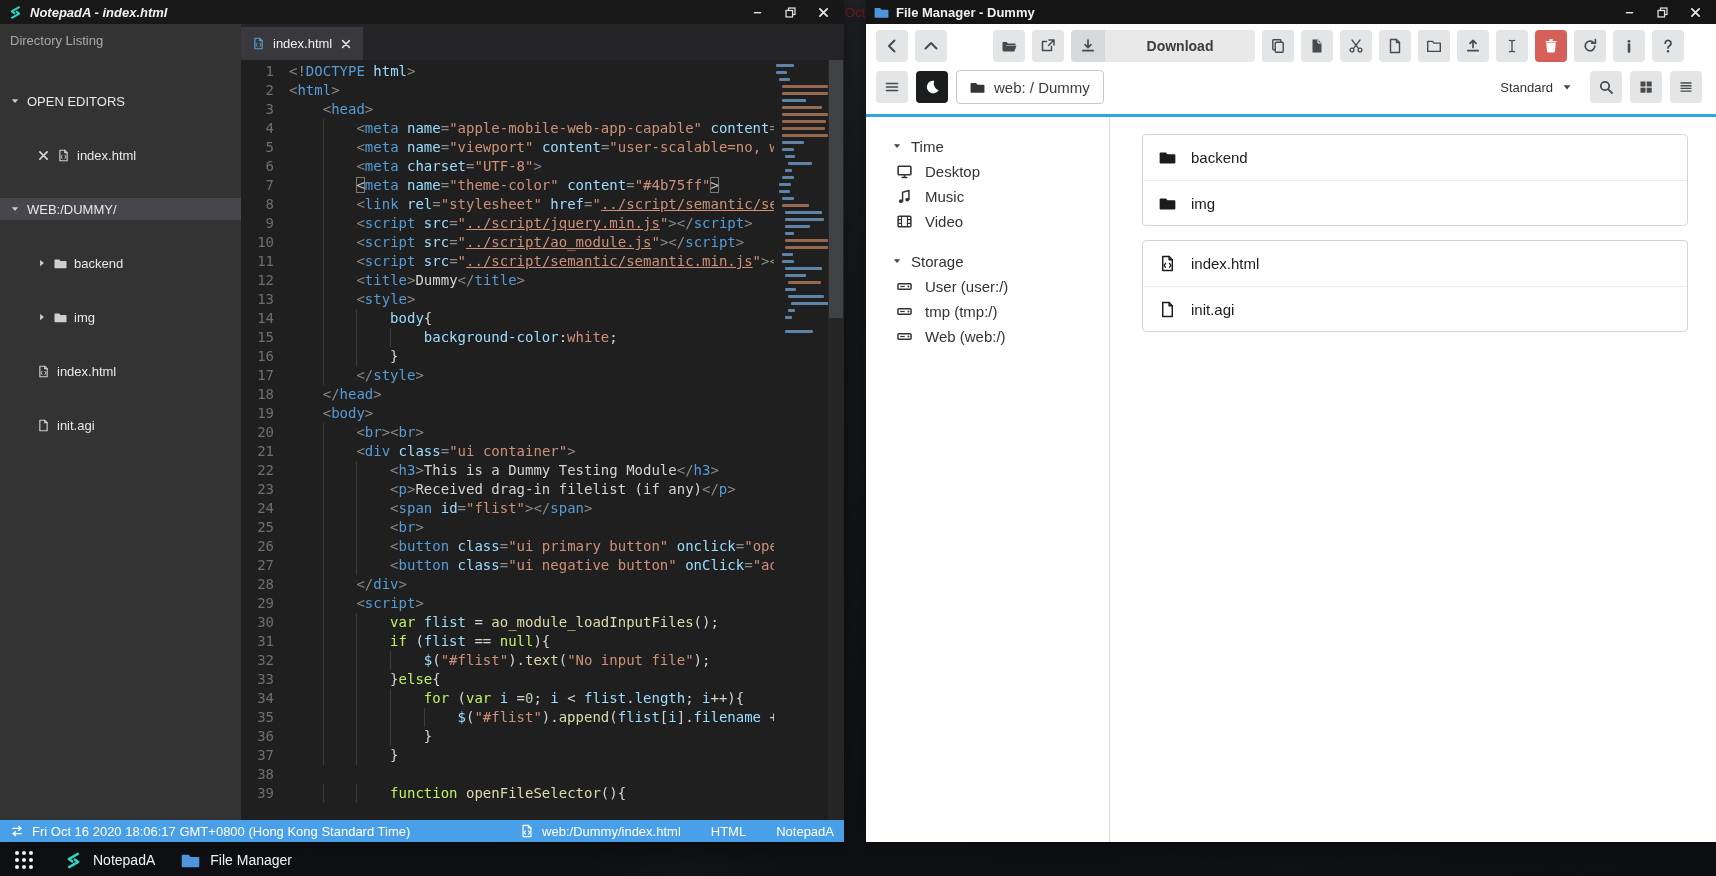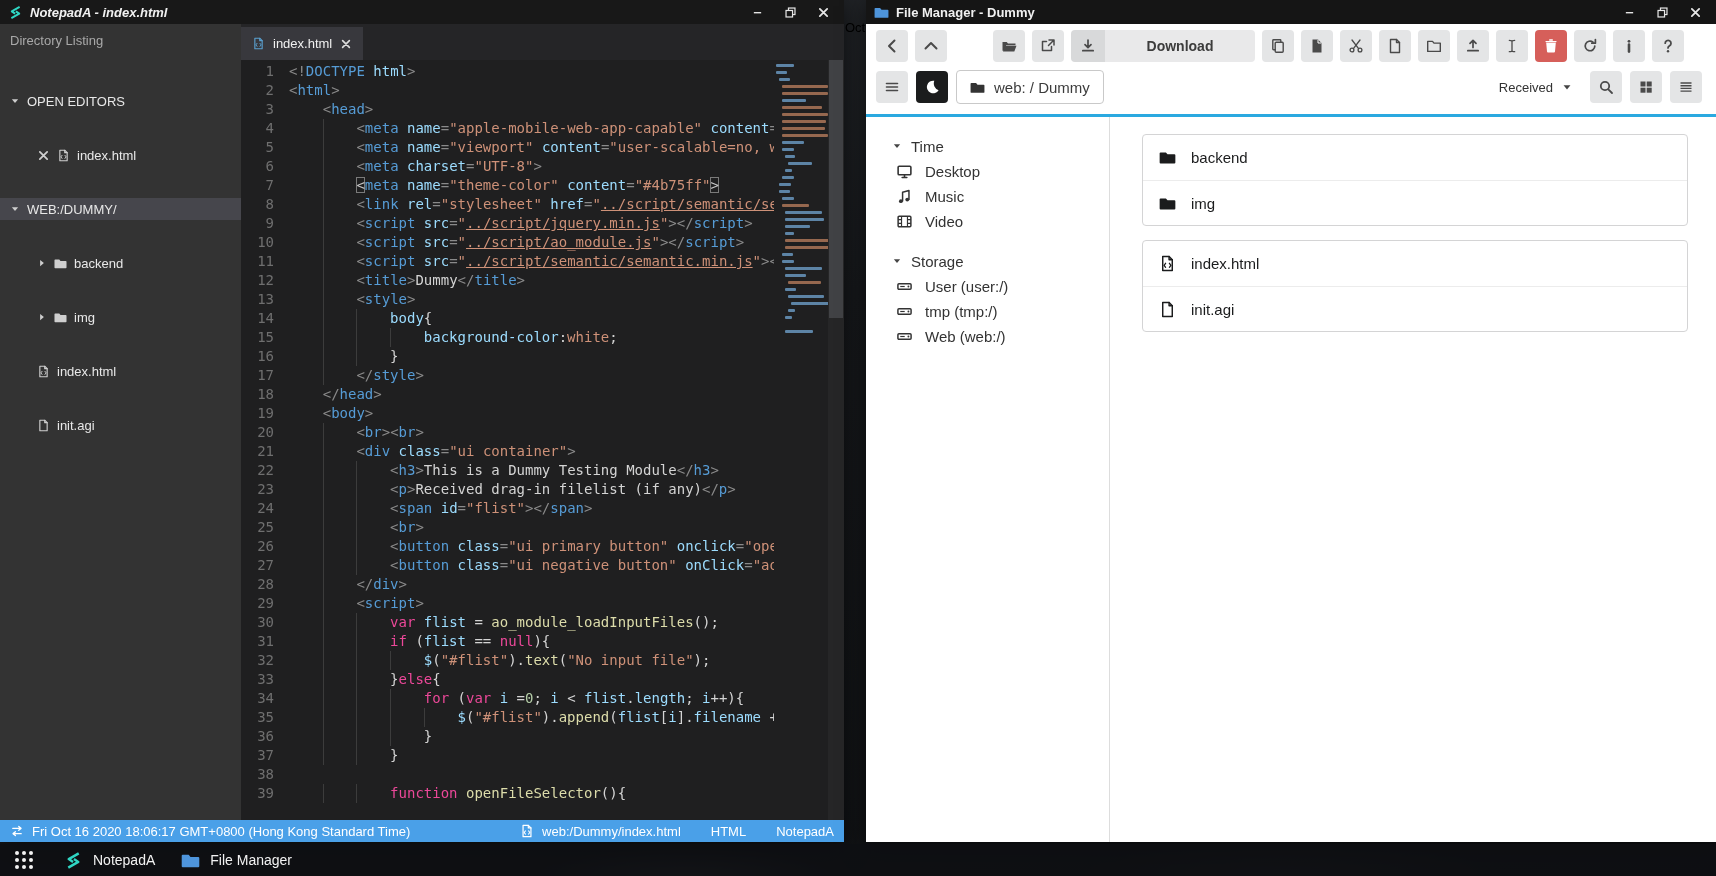--- a/index.html
+++ b/index.html
@@ -6,21 +6,21 @@
   html,body { width:1716px; height:876px; overflow:hidden; font-family:"Liberation Sans", sans-serif; }
   body { position:relative; background:linear-gradient(160deg,#2a2d31 0%,#17191c 40%,#0e1012 100%); }
   body::after{ content:""; position:absolute; left:0; right:0; bottom:0; height:60px;
     background:radial-gradient(220px 40px at 40% 100%, rgba(200,205,210,.18), transparent 70%),
                radial-gradient(300px 50px at 75% 100%, rgba(160,165,170,.12), transparent 70%);
     z-index:0; pointer-events:none;}
   .icon{display:inline-flex; align-items:center; justify-content:center; line-height:0;}
   .icon svg{width:100%;height:100%;}
 
   
-  .desk-frag{position:absolute; left:845px; top:20px; color:#000000; font-size:13px; z-index:1;}
+  .desk-frag{position:absolute; left:845px; top:5px; color:#7f1d1d; font-size:13px; z-index:1;}
 
   
   .win{position:absolute; top:0; height:842px; z-index:2; box-shadow:0 6px 22px rgba(0,0,0,.55); display:flex; flex-direction:column;}
   #win-notepad{left:0; width:844px; background:#1f1f20;}
   #win-fm{left:866px; width:850px; background:#ffffff;}
 
   .titlebar{height:24px; flex:0 0 24px; display:flex; align-items:center; padding:0 8px; gap:7px; color:#f0f0f0; font-size:13px; font-weight:bold;}
   #win-notepad .titlebar{background:#181818;font-style:italic;}
   #win-fm .titlebar{background:#151515;}
   .titlebar .spacer{flex:1;}
@@ -51,21 +51,21 @@
 
   .editor{flex:1; position:relative; background:#1f1f20; overflow:hidden; font-family:"DejaVu Sans Mono", monospace; font-size:14px;}
   .code-lines{position:absolute; inset:2px 70px 0 0; overflow:hidden; white-space:pre;}
   .cl{height:19px; line-height:19px; white-space:pre;}
   .ln{display:inline-block; width:48px; padding-right:15px; text-align:right; color:#6f6f6f;}
   .lc{color:#d4d4d4;}
   .ind{display:inline-block; width:4ch; height:19px; vertical-align:top;}
   .ind + .ind{box-shadow:inset 1px 0 0 #3c3c3c;}
   .tag{color:#569cd6}.attr{color:#9cdcfe}.str{color:#ce9178}
   .stru{color:#ce9178; text-decoration:underline;}
-  .pun{color:#8a8a8a}.txt{color:#d4d4d4}.kw{color:#ec4899}.fn{color:#dcdcaa}.num{color:#b5cea8}.var{color:#9cdcfe}
+  .pun{color:#8a8a8a}.txt{color:#d4d4d4}.kw{color:#bef264}.fn{color:#dcdcaa}.num{color:#b5cea8}.var{color:#9cdcfe}
   .bmk{color:#c8c8c8; box-shadow:inset 0 0 0 1px #7a7a7a;}
 
   .minimap{position:absolute; top:4px; right:18px; width:50px;}
   .mm-bar{height:3px; margin-bottom:4px; border-radius:1px;}
   .vscroll{position:absolute; top:0; right:0; bottom:0; width:16px; background:#262627;}
   .vthumb{position:absolute; top:0; left:1px; right:1px; height:258px; background:#41424​5; background:#414245;}
 
   .np-status{height:22px; flex:0 0 22px; background:#4aa0e8; color:#ffffff; display:flex; align-items:center; font-size:13px; padding:0 10px; gap:8px;}
   .np-status .icon{width:14px;height:14px;color:#fff;}
   .np-status .spacer{flex:1;}
@@ -516,21 +516,21 @@
     <span class="crumb">
       <span class="icon">
           <svg viewBox="0 0 16 16">
             <path d="M1.5 3.2h5L8 5h6.5a.9.9 0 0 1 .9.9v6.9a.9.9 0 0 1-.9.9h-13a.9.9 0 0 1-.9-.9V4.1a.9.9 0 0 1 .9-.9z" fill="currentColor"></path>
           </svg>
         </span>
       <span>web: / Dummy</span>
     </span>
     <span class="bar2-spacer"></span>
     <span class="sort-ctl">
-      <span>Received</span>
+      <span>Standard</span>
       <span class="icon">
           <svg viewBox="0 0 16 16">
             <path d="M2.5 5h11L8 12z" fill="currentColor"></path>
           </svg>
         </span>
     </span>
     <span id="fm-viewbtns" style="display:flex;gap:8px;">
         <span class="fbtn">
           <span class="icon">
             <svg viewBox="0 0 16 16">

